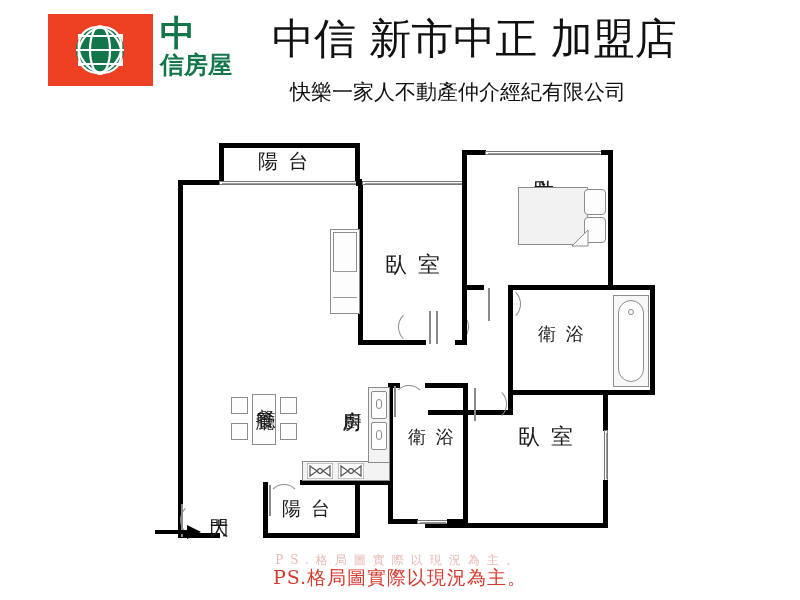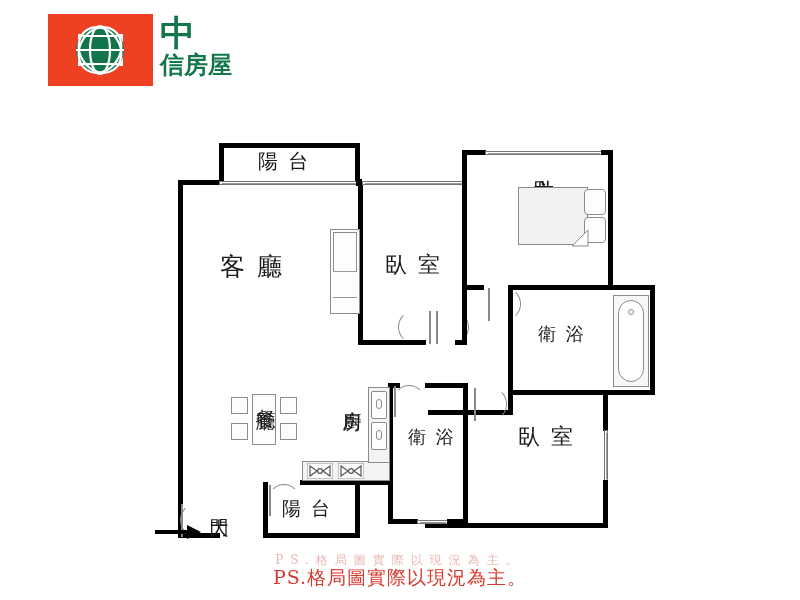--- a/index.html
+++ b/index.html
@@ -99,20 +99,22 @@
             <line x1="31" y1="50" x2="73" y2="50"></line>
           </g>
         </svg>
       </div>
       <div class="logo-hanzi">
         <span>中</span>
         <span style="font-size:24px;line-height:24px;margin-top:2px;">信房屋</span>
       </div>
     </div>
 
+    <div class="head-title">中信 新市中正 加盟店</div>
+    <div class="head-sub">快樂一家人不動產仲介經紀有限公司</div>
   </div>
 
   <div class="plan">
 
     <div class="w" style="left:219px;top:18px;width:5px;height:42px;"></div>
     <div class="w" style="left:219px;top:18px;width:141px;height:5px;"></div>
     <div class="w" style="left:355px;top:18px;width:5px;height:42px;"></div>
     <div class="lbl" style="left:258px;top:23px;font-size:20px;">陽 台</div>
 
     <div class="w" style="left:178px;top:55px;width:5px;height:358px;"></div>
@@ -120,21 +122,20 @@
 
     <div class="w" style="left:178px;top:55px;width:42px;height:5px;"></div>
     <div class="win" style="left:219px;top:56px;width:140px;height:4px;"></div>
     <div class="winline" style="left:222px;top:58px;width:134px;height:1px;"></div>
     <div class="w" style="left:356px;top:54px;width:6px;height:7px;"></div>
 
     <div class="win" style="left:362px;top:56px;width:105px;height:4px;"></div>
     <div class="winline" style="left:365px;top:58px;width:99px;height:1px;"></div>
     <div class="w" style="left:462px;top:54px;width:5px;height:7px;"></div>
 
-    <div class="lbl" style="left:220px;top:125px;font-size:25px;">客 廳</div>
 
     <div class="w" style="left:358px;top:60px;width:5px;height:160px;"></div>
     <div class="w" style="left:358px;top:215px;width:68px;height:5px;"></div>
     <div class="w" style="left:455px;top:215px;width:8px;height:5px;"></div>
     <div class="lbl" style="left:385px;top:125px;font-size:22px;">臥 室</div>
 
     <div class="furn" style="left:330px;top:104px;width:30px;height:85px;"></div>
     <div class="furn" style="left:333px;top:107px;width:24px;height:40px;"></div>
     <div class="furn-l" style="left:333px;top:146px;width:24px;height:1px;"></div>
     <div class="furn-l" style="left:333px;top:172px;width:24px;height:1px;"></div>

